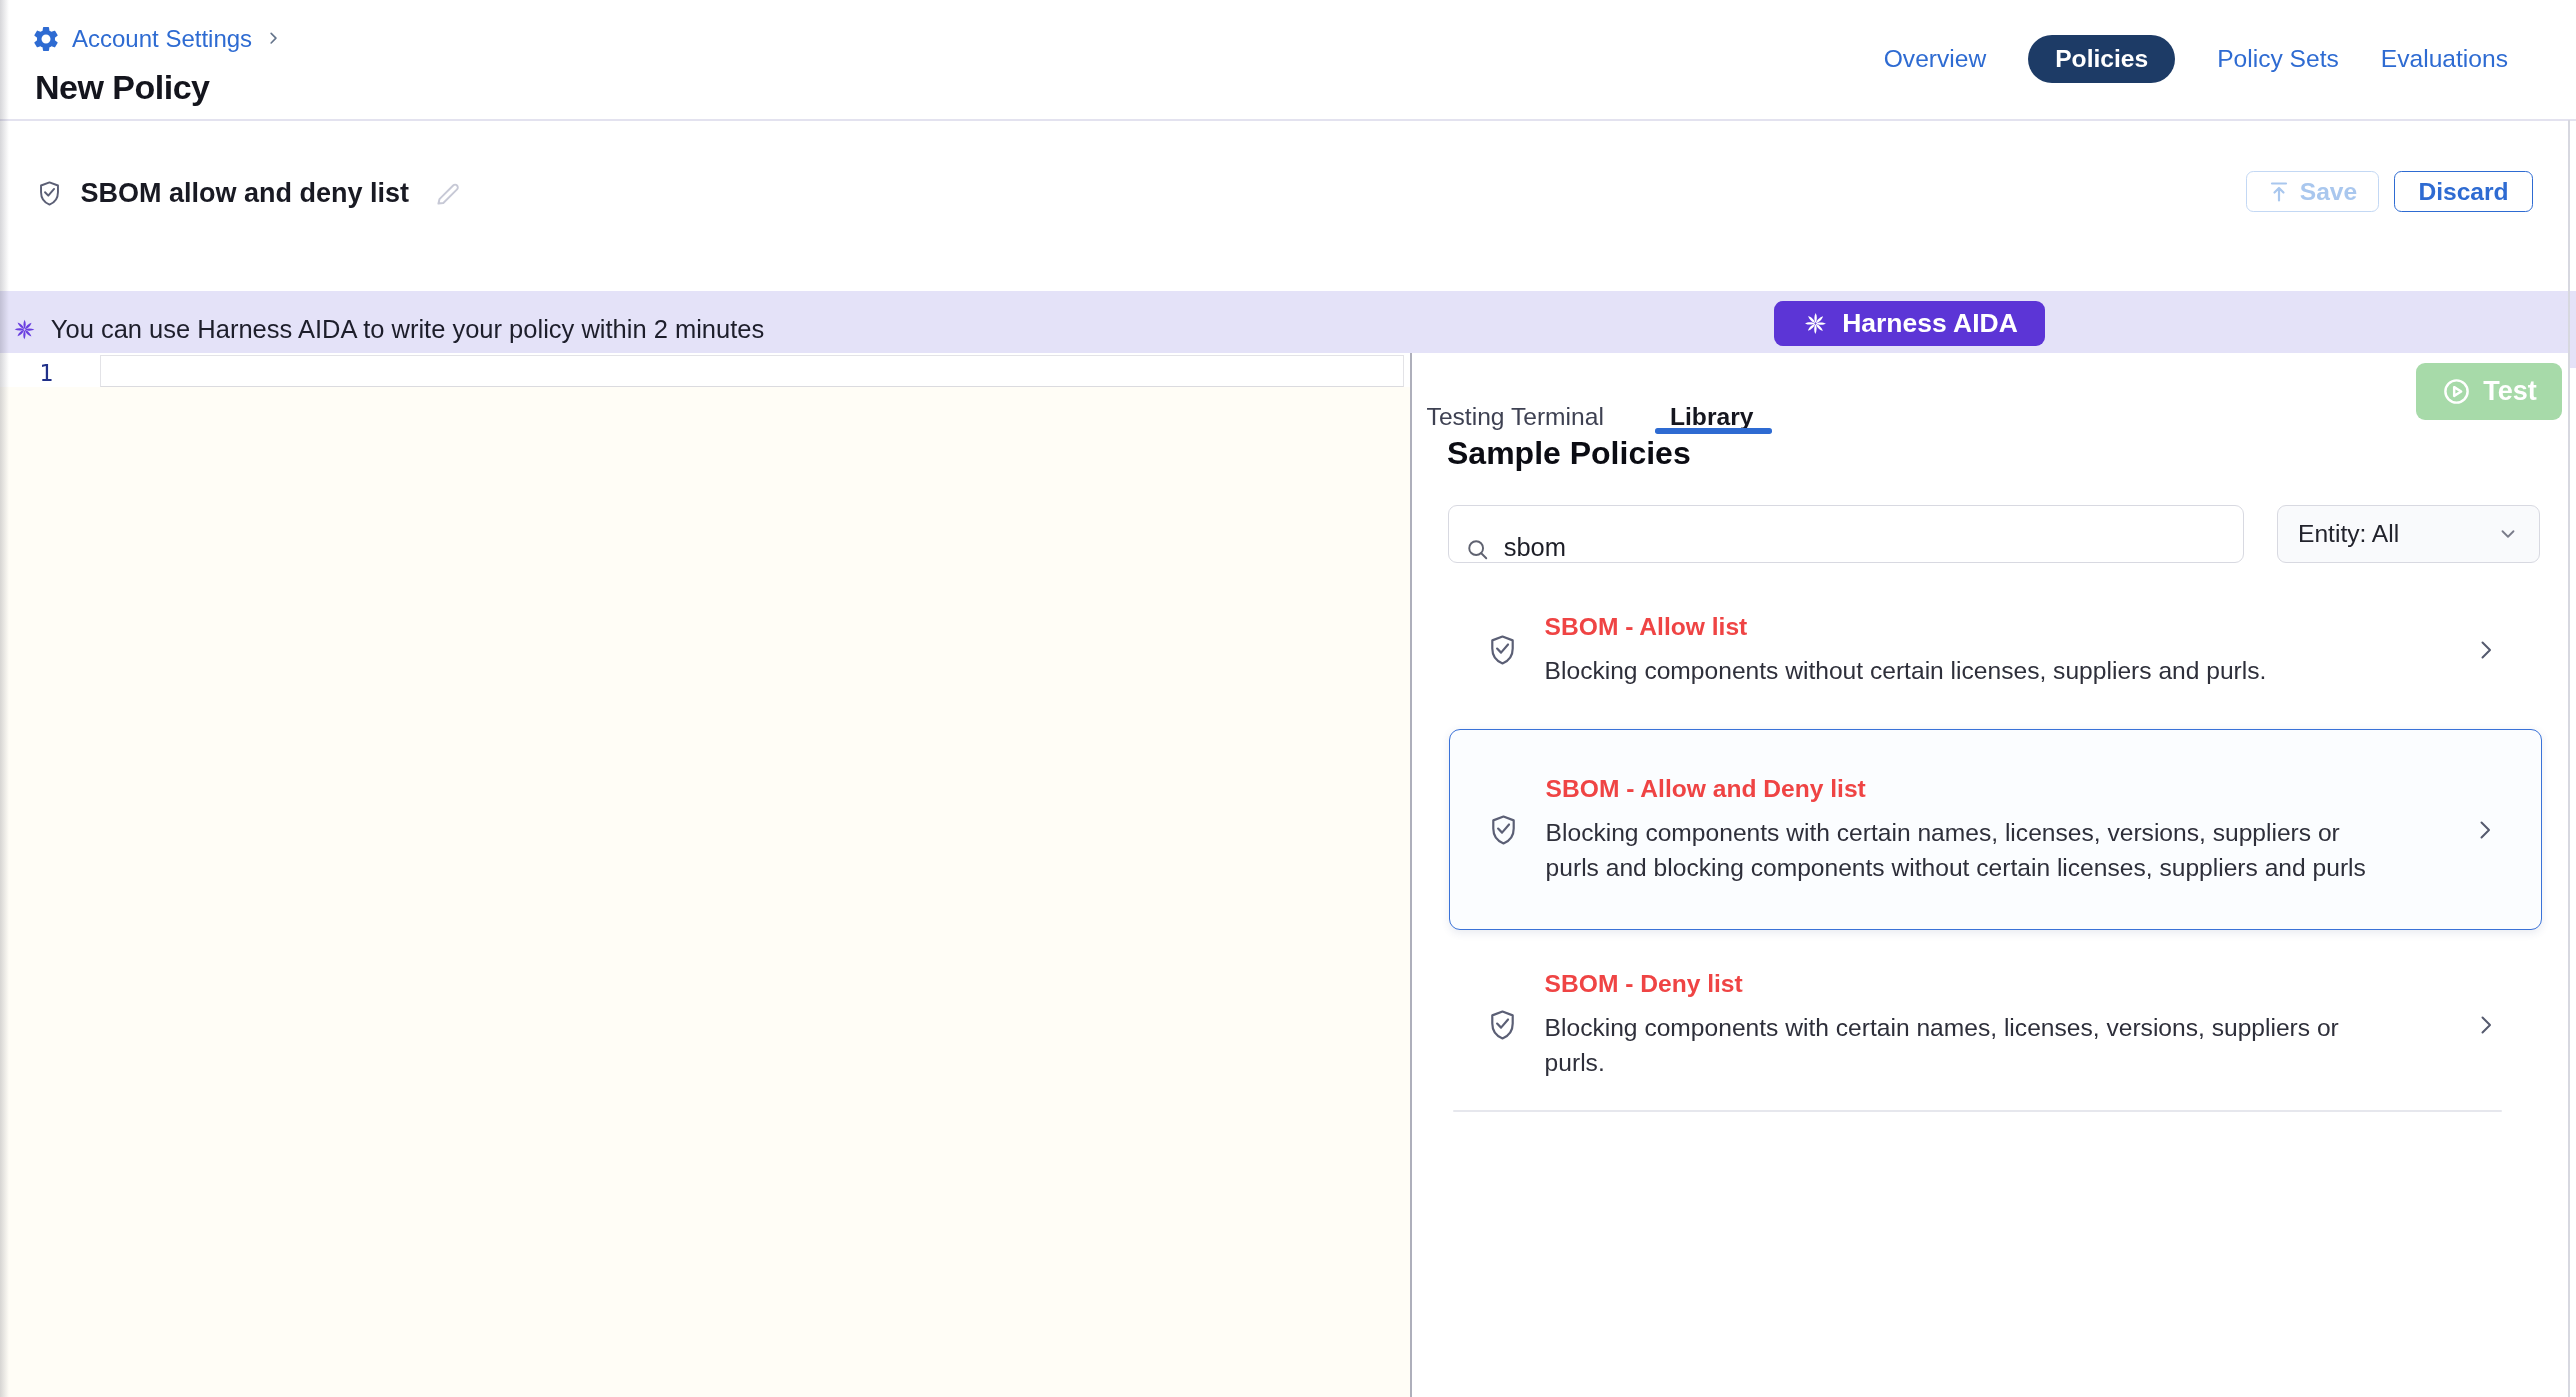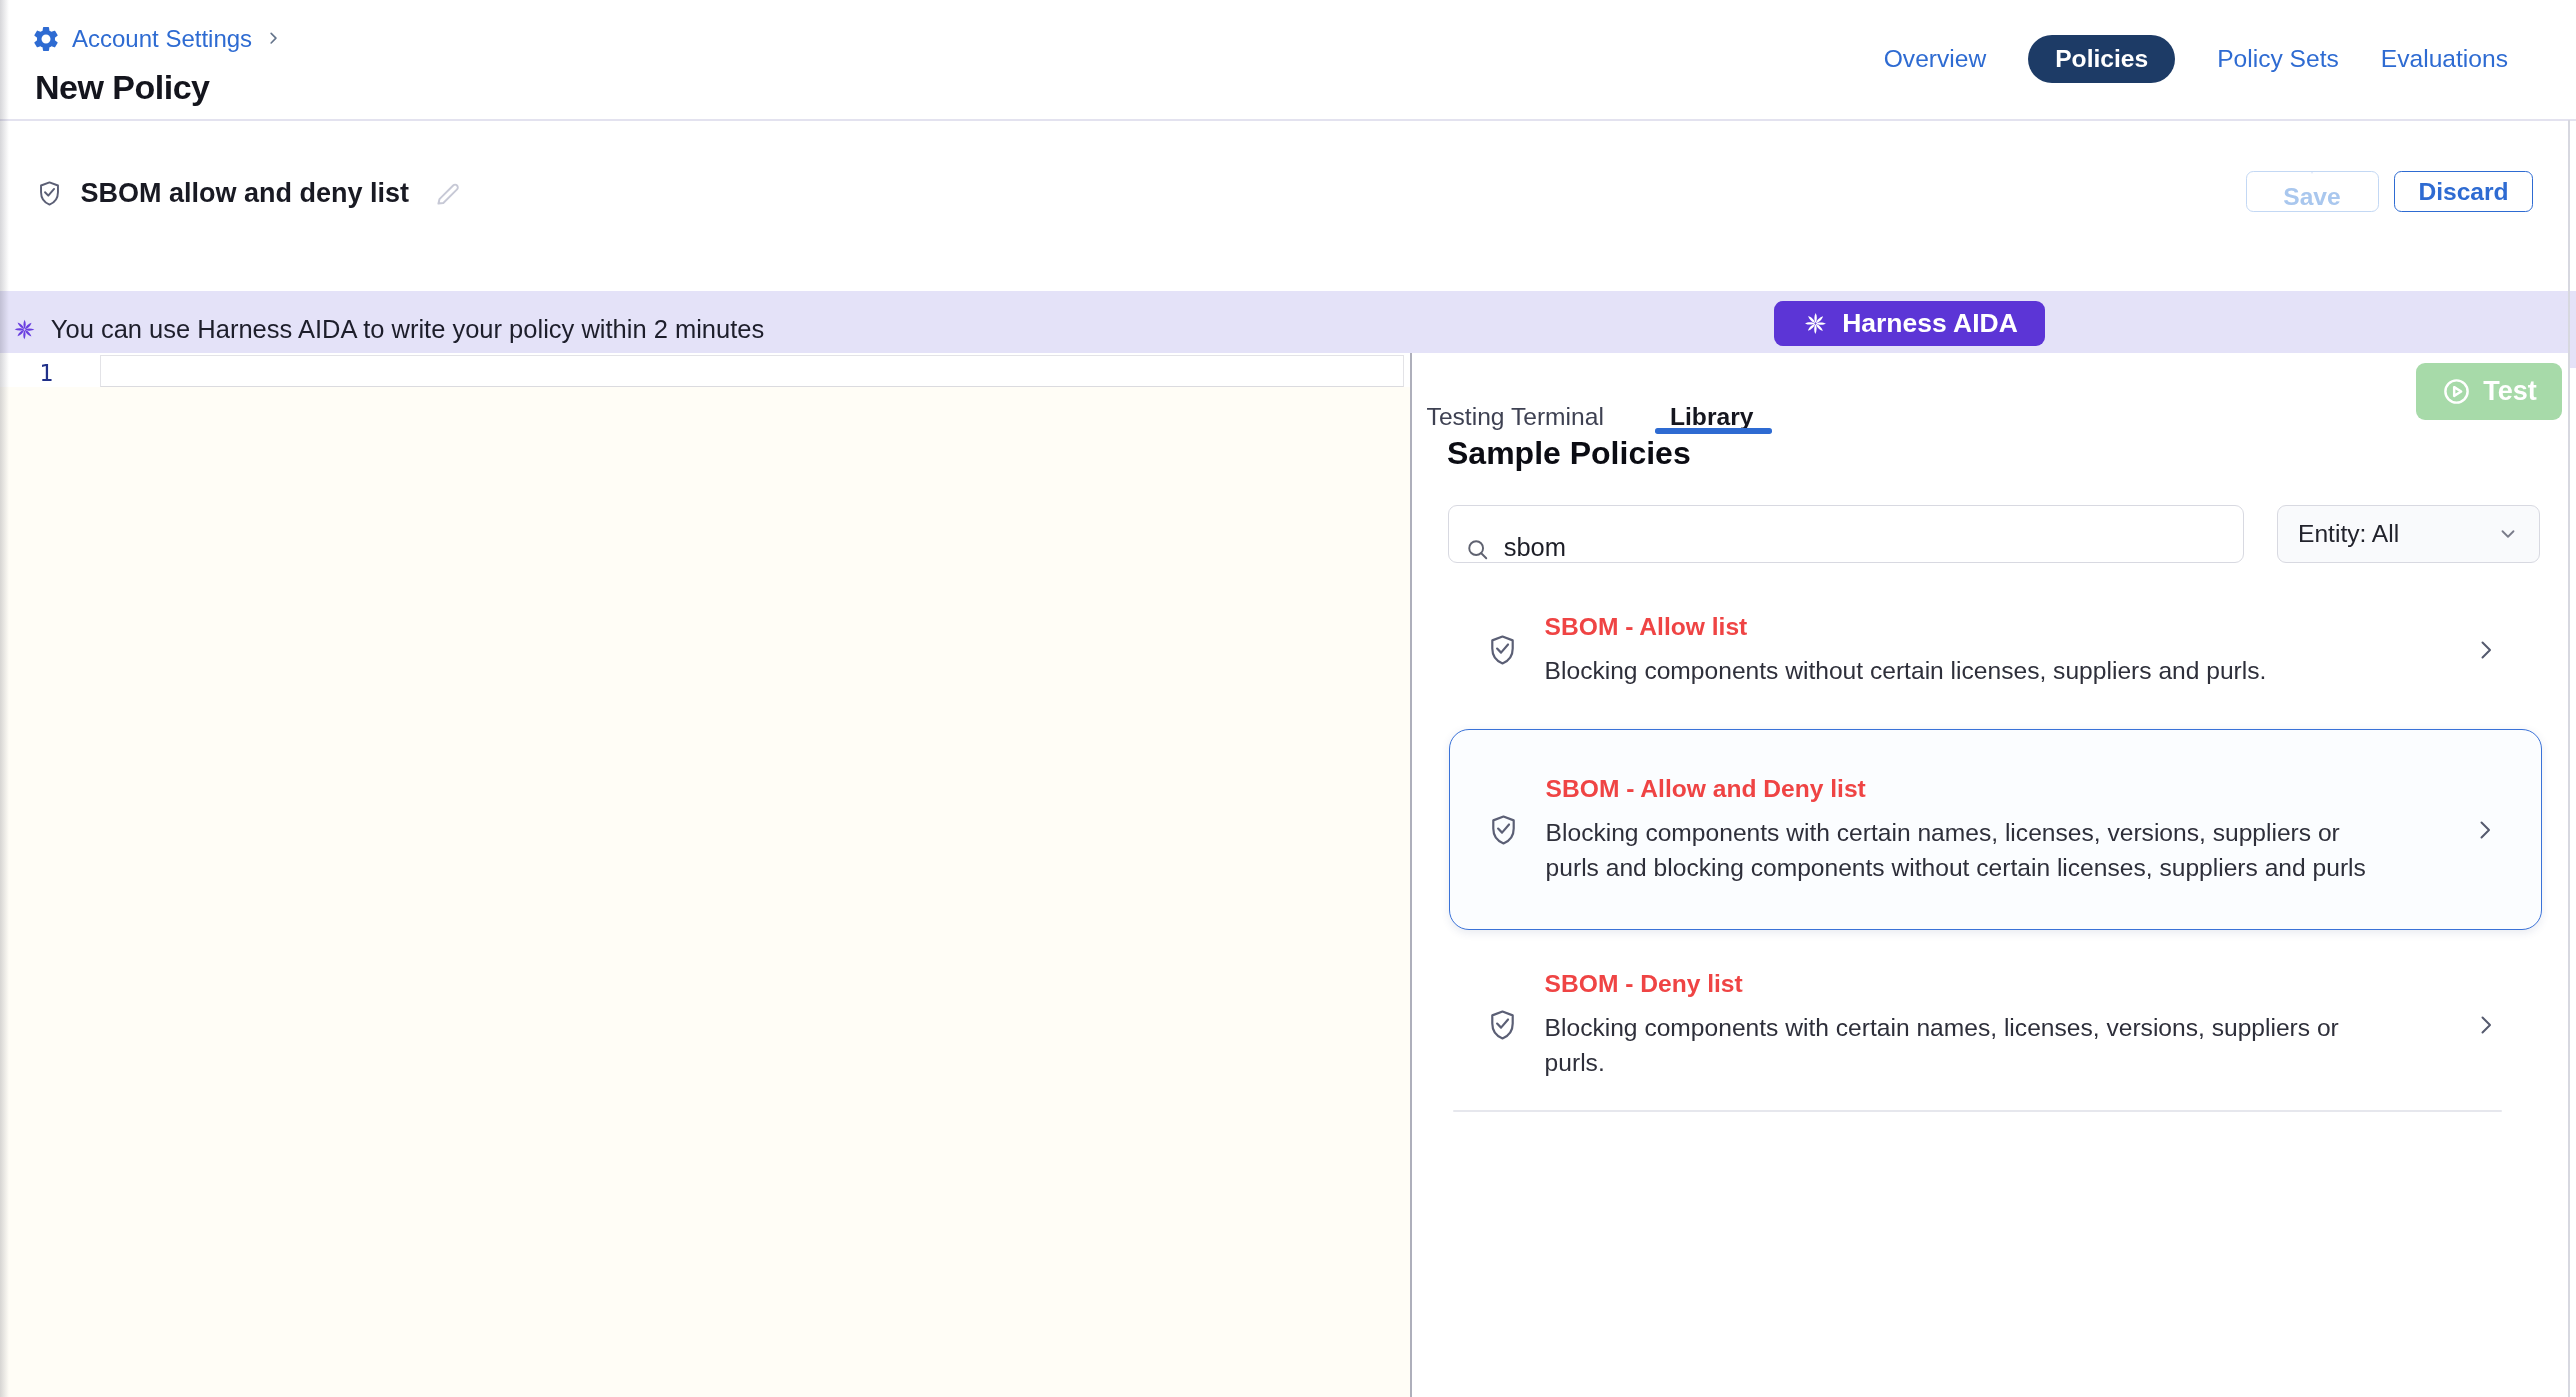--- a/index.html
+++ b/index.html
@@ -30,21 +30,21 @@
   
   .header2 { position:absolute; left:0; top:121px; width:2576px; height:155px; background:#fff; }
   .policy-title-wrap { position:absolute; left:35px; top:57px; display:flex; align-items:center; gap:16.4px; }
   .shield-icon-lg { width:29px; height:31px; color:#5b5f75; }
   .policy-name { font-size:27px; font-weight:700; color:#191a23; }
   .pencil { width:31px; height:31px; color:#c7c9d6; margin-left:7.3px; cursor:pointer; }
 
   .toolbar-actions { position:absolute; top:50px; right:43px; display:flex; gap:15.5px; }
   .btn { display:flex; align-items:center; justify-content:center; gap:9px;
          height:41px; border-radius:7.3px; font-size:24.6px; font-weight:700; cursor:pointer;
-         background:#fff; user-select:none;flex-direction:column; }
+         background:#fff; user-select:none; }
   .btn-save { width:133px; border:1.8px solid #c3d8f4; color:#a9c7ee; }
   .btn-save .upload-ic { width:24px; height:24px; }
   .btn-discard { width:139px; border:1.8px solid var(--accent-blue,#2e6bd2); color:var(--accent-blue,#2e6bd2); }
 
   
   .aida-banner { position:absolute; left:0; top:291px; width:2576px; height:77px;
     background:var(--banner-lavender,#e4e2f8); display:flex; align-items:center; }
   .aida-msg-wrap { display:flex; align-items:center; gap:12.8px; margin-left:11px; }
   .aida-flower { width:27px; height:27px; color:var(--aida-purple,#6a3fe0); flex:none; }
   .aida-msg { font-size:25.5px; font-weight:500; color:#1d1e2b; }
@@ -88,21 +88,21 @@
 
   .entity-filter { position:absolute; left:865px; top:152px; width:263px; height:58px;
     border:1.8px solid #d8d9e1; border-radius:9px; background:#f9fafc; display:flex; align-items:center;
     padding:0 20px; cursor:pointer; }
   .entity-label { font-size:24.6px; color:#22232c; }
   .chev-down { width:22px; height:22px; color:#7a7c8a; margin-left:auto; }
 
   .policy-card { position:absolute; left:37px; width:1093px; display:flex; align-items:center;
     padding:0 44px 0 36px; cursor:pointer; background:transparent; }
   .card-1 { top:240px; height:114px; }
-  .card-2 { top:376px; height:201px; border:1.8px solid var(--selected-card-border,#3a72d8); border-radius:20px;
+  .card-2 { top:376px; height:201px; border:1.8px solid var(--selected-card-border,#3a72d8); border-radius:11px;
     background:#fbfdff; box-shadow:0 2.7px 9px rgba(40,60,120,0.10); }
   .card-3 { top:596px; height:151px; }
   .shield-icon { width:35px; height:36px; color:#5b5f75; flex:none; }
   .card-text { margin-left:24.6px; display:flex; flex-direction:column; gap:12px; max-width:839px; }
   .card-title { font-size:24.6px; font-weight:700; color:#ef4444; }
   .card-desc { font-size:24.6px; color:#2e2f3a; line-height:35px; }
   .chev-right { width:24px; height:24px; color:#555a6e; margin-left:auto; flex:none; }
   .list-divider { position:absolute; left:41px; top:757px; width:1049px; height:1.8px; background:#e6e7ed;
     border-radius:1.8px; }
 </style>

